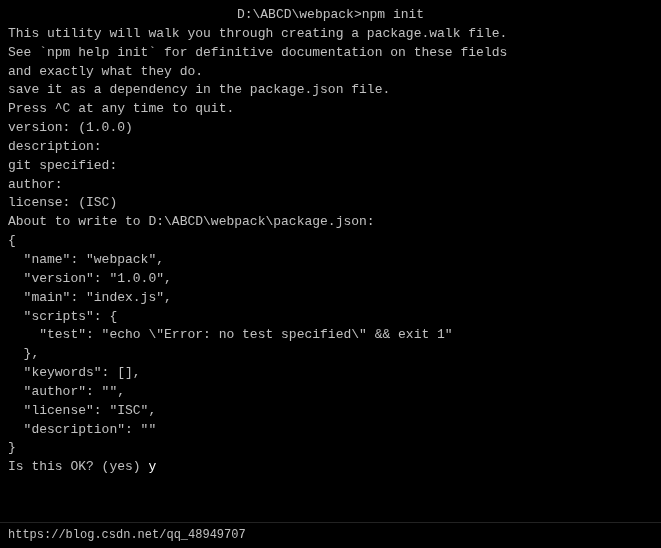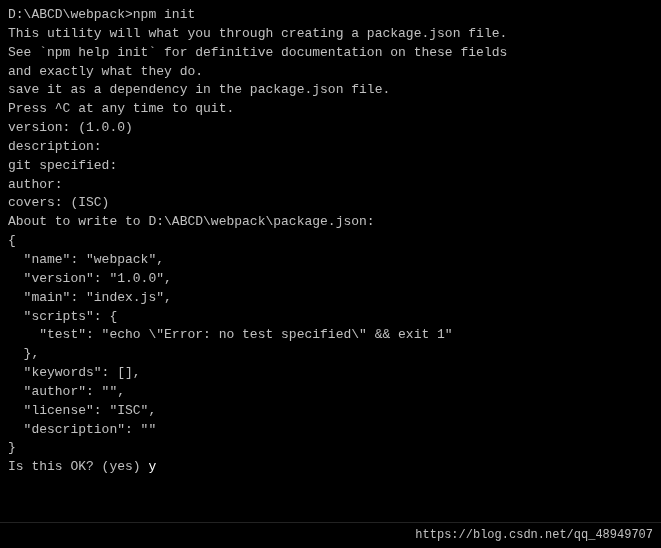--- a/index.html
+++ b/index.html
@@ -27,62 +27,63 @@
       flex-direction: column;
     }
 
     .line {
       white-space: pre;
       display: block;
     }
 
     .prompt-line {
       color: #c0c0c0;
+      text-align: center;
     }
 
     .footer-bar {
       position: absolute;
       bottom: 0;
       left: 0;
       right: 0;
       background: #000;
       display: flex;
-      justify-content: flex-end;
+      justify-content: flex-start;
       padding: 4px 8px;
       border-top: 1px solid #222;
     }
 
     .footer-link {
       color: #c0c0c0;
       font-size: 12px;
     }
 
     .input-y {
       color: #fff;
     }
   </style>
 </head>
 <body>
 
 <div class="terminal">
   <span class="line prompt-line">D:\ABCD\webpack&gt;npm init</span>
   <div id="output-lines">
-      <span class="line">This utility will what you through creating a package.json file.</span>
+      <span class="line">This utility will walk you through creating a package.walk file.</span>
       <span class="line"></span>
       <span class="line">See `npm help init` for definitive documentation on these fields</span>
       <span class="line">and exactly what they do.</span>
       <span class="line"></span>
       <span class="line">save it as a dependency in the package.json file.</span>
       <span class="line"></span>
       <span class="line">Press ^C at any time to quit.</span>
       <span class="line">version: (1.0.0)</span>
       <span class="line">description:</span>
       <span class="line">git specified:</span>
       <span class="line">author:</span>
-      <span class="line">covers: (ISC)</span>
+      <span class="line">license: (ISC)</span>
       <span class="line">About to write to D:\ABCD\webpack\package.json:</span>
       <span class="line"></span>
       <span class="line">{</span>
       <span class="line">  "name": "webpack",</span>
       <span class="line">  "version": "1.0.0",</span>
       <span class="line">  "main": "index.js",</span>
       <span class="line">  "scripts": {</span>
       <span class="line">    "test": "echo \"Error: no test specified\" &amp;&amp; exit 1"</span>
       <span class="line">  },</span>
       <span class="line">  "keywords": [],</span>

